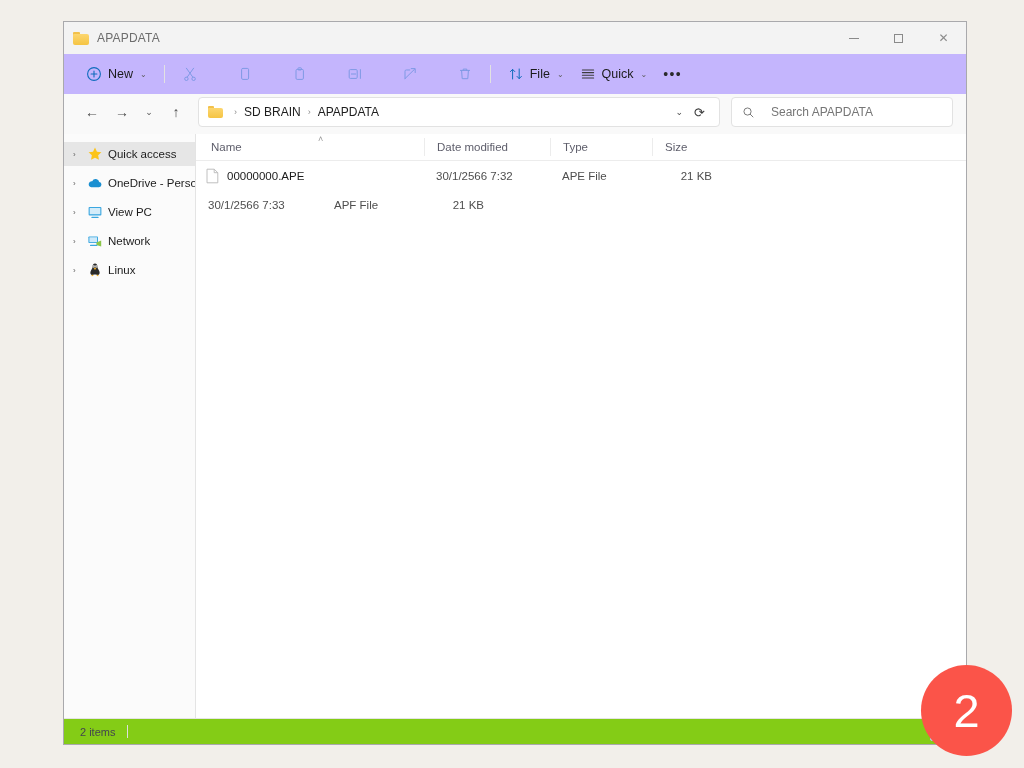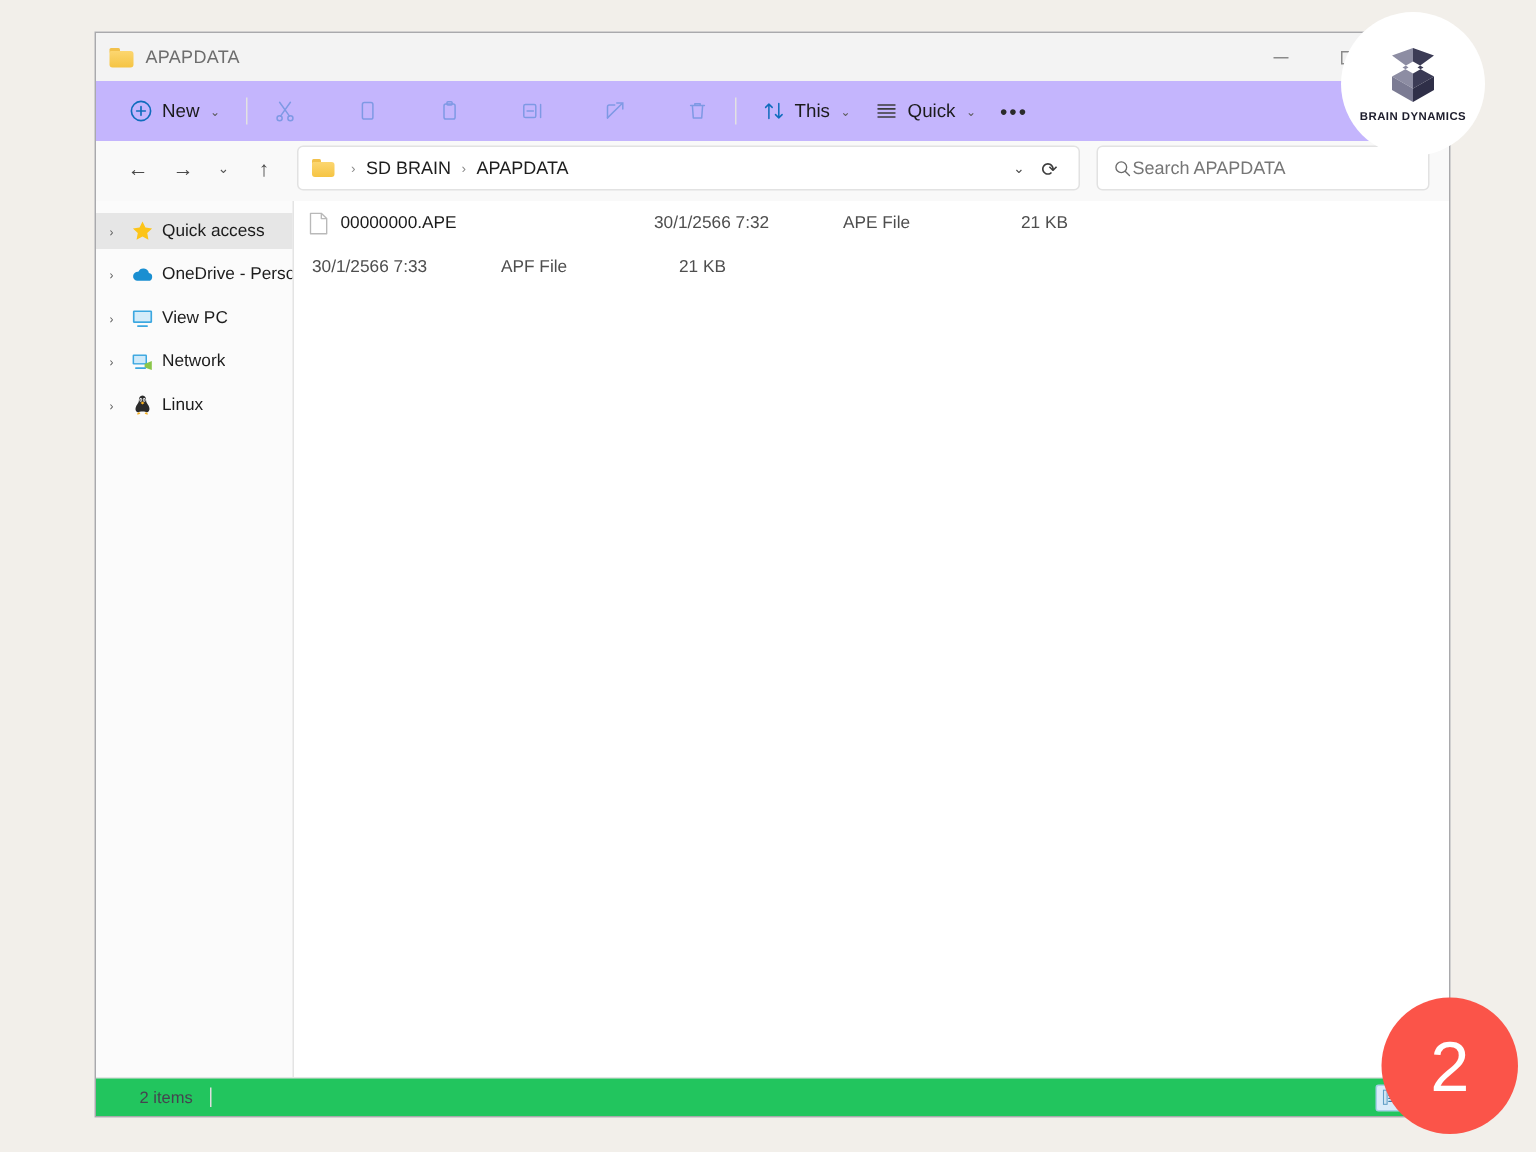--- a/index.html
+++ b/index.html
@@ -94,21 +94,21 @@
     background: linear-gradient(180deg, #fcd670 0%, #f5c443 100%); border-radius: 1px 2px 2px 2px;
   }
   .crumb-sep { font-size: 9px; color: #8b8b8b; padding: 0 7px; }
   .crumb-text { font-size: 12px; color: #1d1d1d; }
   .crumb-end { flex: 1; }
   .crumb-chev { font-size: 9px; color: #4a4a4a; padding: 0 9px; }
   .refresh { font-size: 13px; color: #3c3c3c; padding: 0 8px 0 2px; }
   .searchbox {
     width: 222px; height: 30px; margin-left: 11px;
     background: #ffffff; border: 1px solid #e2e2e2; border-radius: 4px;
-    display: flex; align-items: center; gap: 0; padding: 0 10px; flex: none;
+    display: flex; align-items: center; gap: 16px; padding: 0 10px; flex: none;
   }
   .search-ph { font-size: 12px; color: #767676; }
 
   
   .body-row { flex: 1; display: flex; min-height: 0; background: #fff; }
 
   
   .sidebar {
     width: 132px; background: #fbfbfb;
     border-right: 1px solid #e4e4e4;
@@ -144,22 +144,22 @@
   .row { height: 29px; display: flex; align-items: center; font-size: 11.5px; }
   .cell { height: 18px; line-height: 18px; display: flex; align-items: center; }
   .cell.name { width: 228px; padding-left: 10px; gap: 8px; color: #1b1b1b; text-align: center; }
   .cell.date { width: 126px; padding-left: 12px; color: #4e4e4e; }
   .cell.type { width: 102px; padding-left: 12px; color: #4e4e4e; }
   .cell.size { width: 72px; padding-right: 12px; color: #4e4e4e; justify-content: flex-end; }
   .file-ico { width: 13px; height: 16px; flex: none; display: block; }
 
   
   .statusbar {
-    height: 26px; background: #22c55e; border-top: 1px solid #e4e4e4;
-    display: flex; align-items: center; padding: 0 29px; flex: none;
+    height: 26px; background: #84cc16; border-top: 1px solid #e4e4e4;
+    display: flex; align-items: center; padding: 0 16px; flex: none;
     position: relative;
   }
   .status-text { font-size: 11px; color: #44444f; }
   .status-sep { width: 1px; height: 13px; background: #dedede; margin-left: 12px; }
   .view-icons { margin-left: auto; display: flex; align-items: center; gap: 6px; }
   .view-ico-btn { width: 20px; height: 18px; display: flex; align-items: center; justify-content: center; }
   .view-ico-btn.active { background: #d9ebf9; border: 1px solid #a8cfe8; border-radius: 2px; }
 
   
   #brand-logo {
@@ -263,21 +263,21 @@
         </svg>
       </div>
 
       <div class="tb-sep"></div>
 
       <div class="tb-item">
         <svg class="tb-icon" viewBox="0 0 16 16">
           <path d="M4.6 13V3.4M2.4 5.6l2.2-2.2 2.2 2.2" fill="none" stroke="#0f6cbd" stroke-width="1" stroke-linecap="round" stroke-linejoin="round"></path>
           <path d="M11.2 3v9.6M9 10.4l2.2 2.2 2.2-2.2" fill="none" stroke="#0f6cbd" stroke-width="1" stroke-linecap="round" stroke-linejoin="round"></path>
         </svg>
-        <span class="tb-label">This</span>
+        <span class="tb-label">File</span>
         <span class="chev">⌄</span>
       </div>
 
       <div class="tb-item">
         <svg class="tb-icon" viewBox="0 0 16 16">
           <path d="M2.4 4h11.2M2.4 6.6h11.2M2.4 9.3h11.2M2.4 12h11.2" stroke="#3b3b3b" stroke-width="1.1" stroke-linecap="round"></path>
         </svg>
         <span class="tb-label">Quick</span>
         <span class="chev">⌄</span>
       </div>
@@ -368,20 +368,27 @@
             <path d="M8 5.6l1.3 1.1-1.3 1-1.3-1z" fill="#f5b021"></path>
             <path d="M5.6 12.6c-.8.9-1.5 1.1-1.2 1.5.3.35 1.4.1 2.2-.5M10.4 12.6c.8.9 1.5 1.1 1.2 1.5-.3.35-1.4.1-2.2-.5" fill="#f5b021"></path>
           </svg>
           <span class="nav-text">Linux</span>
         </div>
 
       </div>
 
       <div class="filelist">
 
+        <div class="col-head">
+          <div class="col first c-name">Name</div>
+          <div class="col c-date">Date modified</div>
+          <div class="col c-type">Type</div>
+          <div class="col c-size">Size</div>
+          <div class="sort-caret">˄</div>
+        </div>
 
         <div class="row">
           <div class="cell name">
             <svg class="file-ico" viewBox="0 0 13 16">
               <path d="M1 1.2h7.2L11.8 4.7v10.1H1z" fill="#fff" stroke="#b9b9b9" stroke-width=".9" stroke-linejoin="round"></path>
               <path d="M8.2 1.2v3.5h3.6" fill="none" stroke="#b9b9b9" stroke-width=".9" stroke-linejoin="round"></path>
             </svg>
             <span>00000000.APE</span>
           </div>
           <div class="cell date">30/1/2566 7:32</div>
@@ -406,27 +413,18 @@
           <svg width="13" height="13" viewBox="0 0 16 16">
             <rect x="1.6" y="2.2" width="3" height="11.6" fill="#cfe4f2" stroke="#5a9bc4" stroke-width=".8"></rect>
             <path d="M6 4.2h8M6 6.6h8M6 9h8M6 11.4h8" stroke="#3a7ca8" stroke-width="1" stroke-linecap="round"></path>
           </svg>
         </div>
       </div>
     </div>
 
   </div>
 
-  <div id="brand-logo">
-    <svg width="34" height="40" viewBox="0 0 34 40">
-      <path d="M17 2 L31 7 L20 15 L31 21 L17 29 L17 19 L24 15 L17 11 Z" fill="#3b3b55"></path>
-      <path d="M17 2 L3 7 L14 15 L3 21 L17 29 L17 19 L10 15 L17 11 Z" fill="#8d8da3"></path>
-      <path d="M17 29 L31 21 L31 30 L17 38 Z" fill="#2f2f48"></path>
-      <path d="M17 29 L3 21 L3 30 L17 38 Z" fill="#7b7b93"></path>
-    </svg>
-    <span class="brand-name">BRAIN DYNAMICS</span>
-  </div>
 
   <div id="step-badge">
     <span class="badge-num">2</span>
   </div>
 
 </div>
 
 </body></html>

